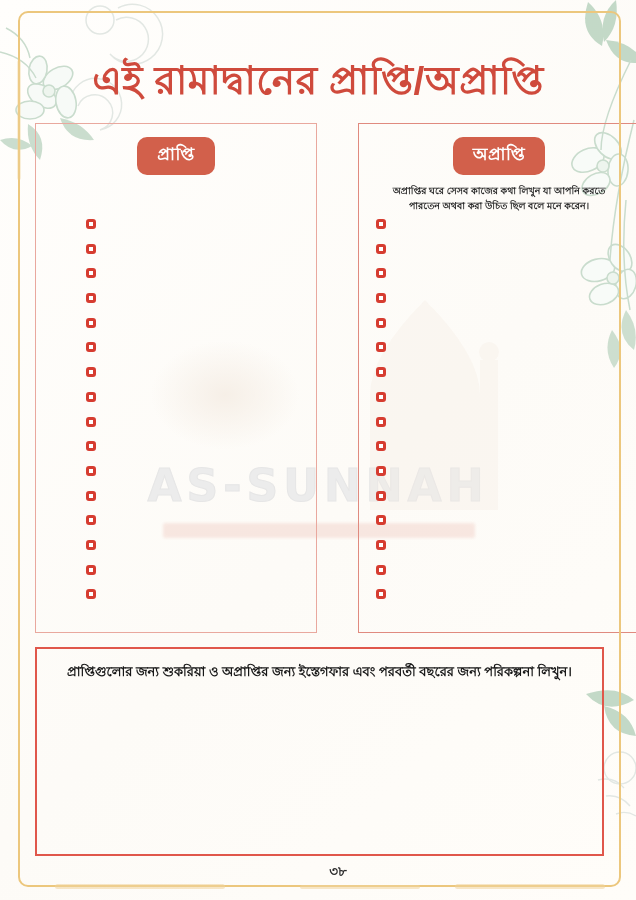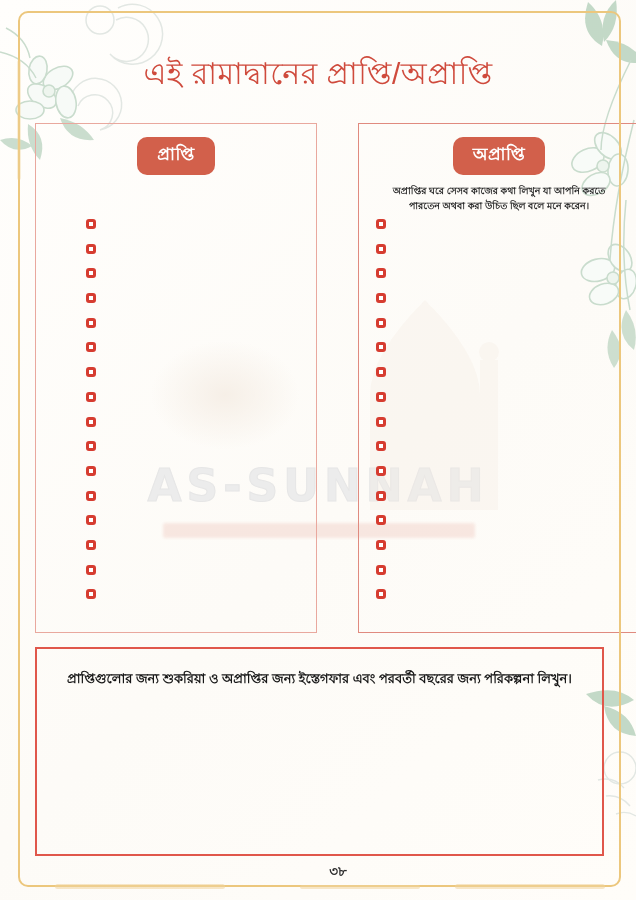--- a/index.html
+++ b/index.html
@@ -50,21 +50,21 @@
     position:absolute;left:163px;top:523px;width:312px;height:15px;z-index:0;
     background:#f5dcd4;opacity:.65;border-radius:2px;filter:blur(1.5px);
   }
   .mosque{position:absolute;left:330px;top:300px;z-index:0;opacity:.55;}
   .figure-blur{position:absolute;left:150px;top:340px;width:150px;height:110px;z-index:0;
     background:radial-gradient(ellipse at center,#f6efe7 0%,rgba(246,239,231,0) 70%);}
 
   
   .title{
     position:absolute;left:0;right:0;top:50px;z-index:2;
-    text-align:center;font-size:30px;font-weight:normal;color:var(--title);
+    text-align:center;font-size:39px;font-weight:bold;color:var(--title);
     letter-spacing:.5px;
   }
 
   
   .col-box{
     position:absolute;top:123px;width:282px;height:510px;z-index:2;
     border:1.5px solid var(--box-border);background:transparent;
   }
   .col-left{left:35px;}
   .col-right{left:341px;border-color:#e08a7f;margin-left:17px;}
@@ -85,21 +85,21 @@
     width:10px;height:10px;margin-top:1px;flex:0 0 auto;
     border:3px solid var(--checkbox);border-radius:3px;background:#fff;
   }
 
   
   .bottom-box{
     position:absolute;left:35px;top:647px;width:569px;height:209px;z-index:2;
     border:2px solid var(--bottom-border);background:transparent;
   }
   .bottom-instruction{
-    margin-top:20px;padding:0 16px;text-align:center;
+    margin-top:13px;padding:0 16px;text-align:center;
     font-size:13px;font-weight:bold;color:#161616;line-height:1.5;
   }
 
   .page-number{
     position:absolute;left:0;right:0;top:861px;z-index:4;
     text-align:center;font-size:13.5px;font-weight:bold;color:#2b2b2b;padding-left:40px;
   }
 </style>
 </head>
 <body>

